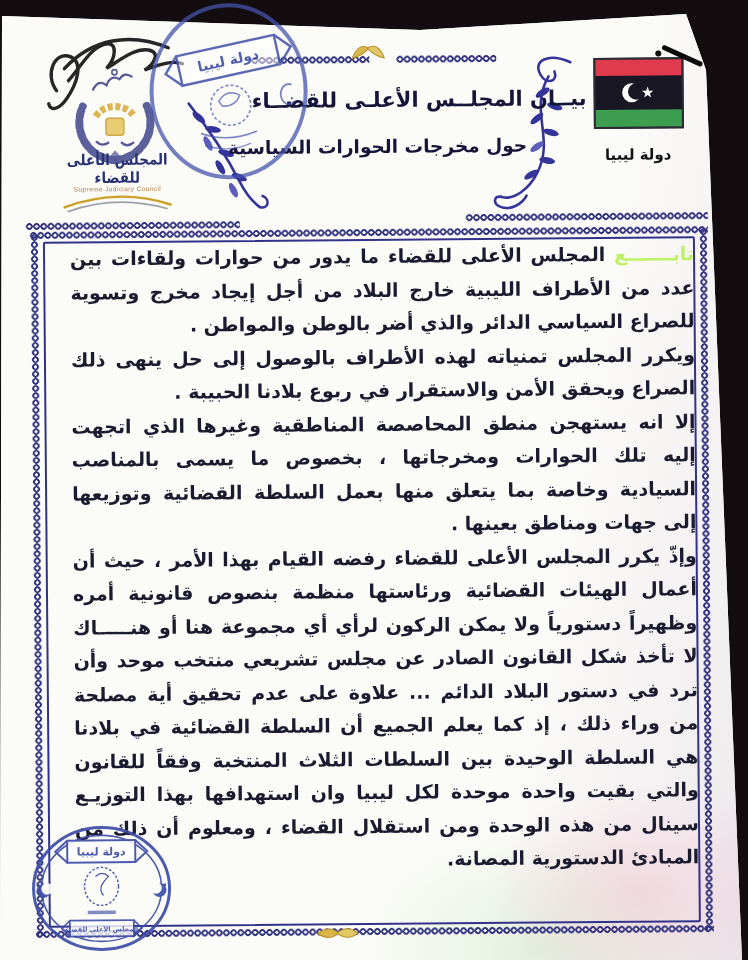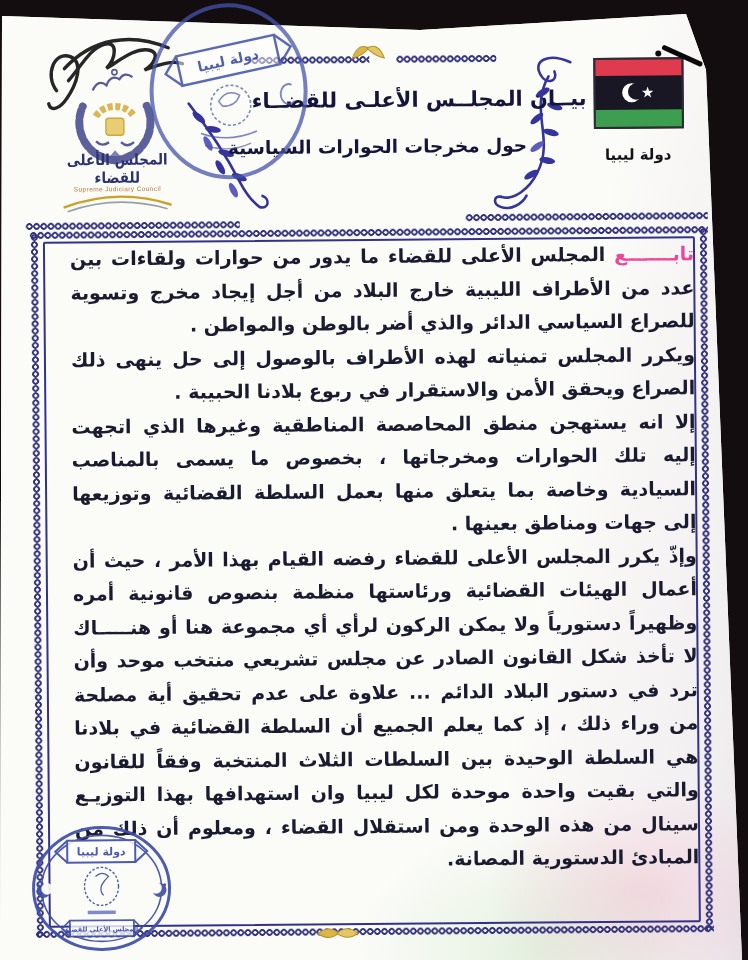--- a/index.html
+++ b/index.html
@@ -41,21 +41,21 @@
   .frame .right{top:3px;bottom:3px;right:0;}
   .frame-inner{position:absolute;inset:11px 13px;border:2.5px solid #32328a;border-radius:2px;}
 
   
   .body-text{
     position:absolute;left:72px;top:240px;width:624px;
     direction:rtl;text-align:justify;
     font-weight:bold;font-size:19px;line-height:33.5px;color:#1b1b30;
   }
   .body-text p{margin:0;}
-  .body-text .lead{font-weight:bold;color:#ec4899;letter-spacing:.5px;}
+  .body-text .lead{font-weight:bold;color:#bef264;letter-spacing:.5px;}
 
   
   .title{
     position:absolute;left:298px;top:88px;width:292px;
     direction:rtl;text-align:center;white-space:nowrap;
     font-size:21px;font-weight:bold;color:#15153a;
   }
   .subtitle{
     position:absolute;left:268px;top:136px;width:262px;
     direction:rtl;text-align:center;white-space:nowrap;

